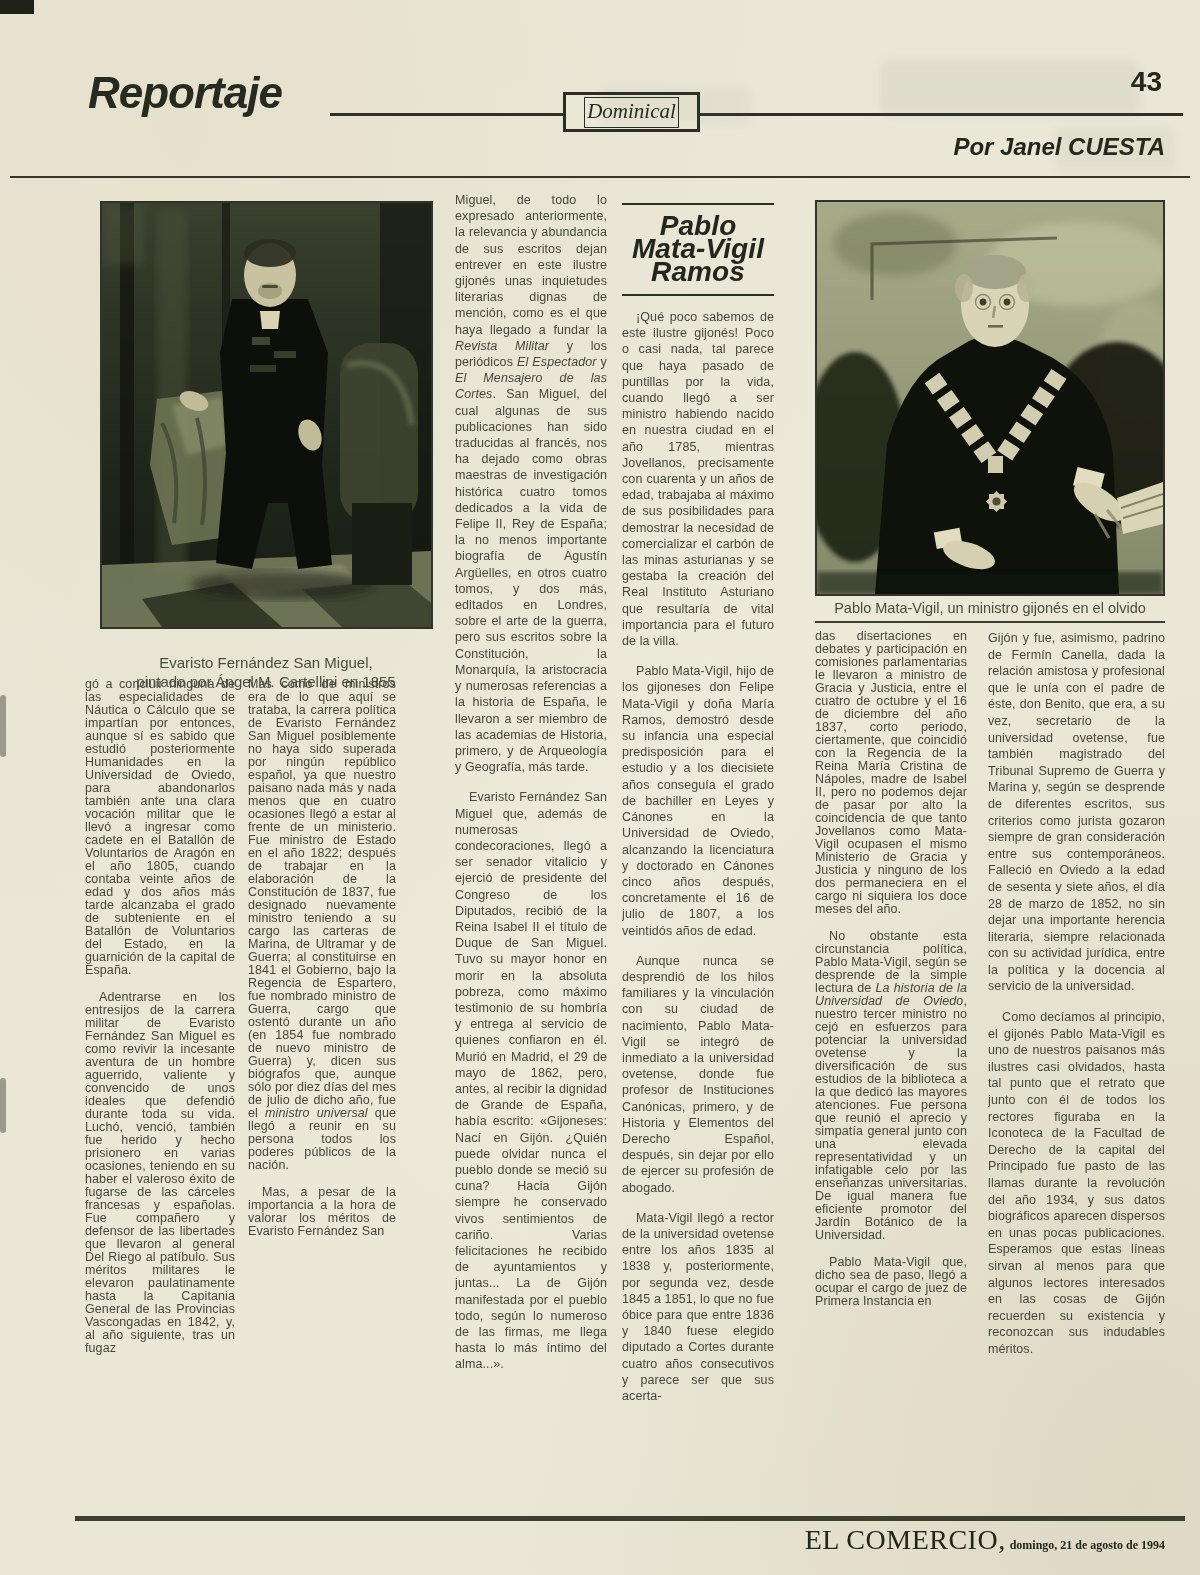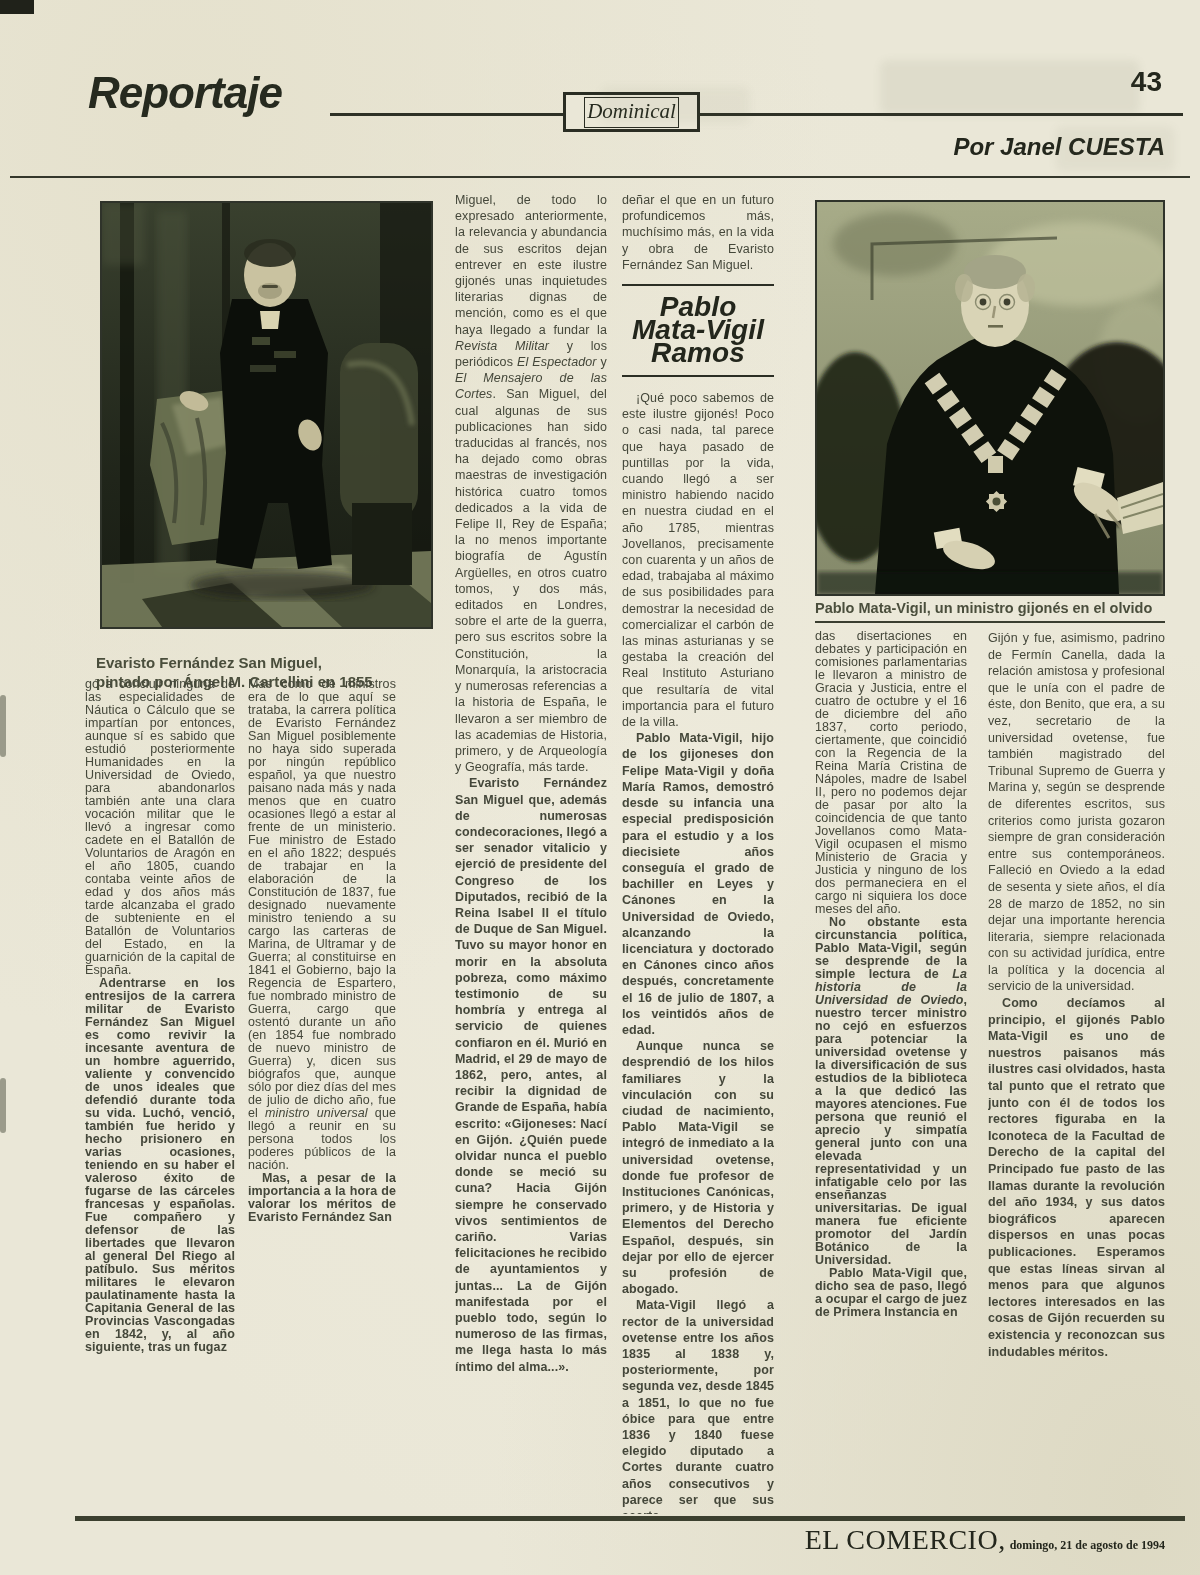--- a/index.html
+++ b/index.html
@@ -19,36 +19,36 @@
                  background:#eae7d7;box-sizing:border-box;display:flex;align-items:center;justify-content:center;}
   .dominical-inner{border:1px solid #2a2d23;padding:1px 2px 3px;font-family:"Liberation Serif",serif;
                  font-style:italic;font-size:21px;color:#262a1f;}
   .pagenum{position:absolute;right:38px;top:66px;font-size:28px;font-weight:bold;color:#23261c;}
   .byline{position:absolute;right:35px;top:133px;font-size:24px;font-weight:bold;font-style:italic;color:#23261c;}
   .rule-top{position:absolute;left:10px;top:176px;width:1180px;height:2px;background:#34372b;}
   
   .photo{position:absolute;border:2px solid #2f332a;box-sizing:border-box;overflow:hidden;background:#20251a;}
   #photo-left{left:100px;top:201px;width:333px;height:428px;}
   #photo-right{left:815px;top:200px;width:350px;height:396px;}
-  .caption{position:absolute;font-weight:bold;color:#4a4e3c;}
+  .caption{position:absolute;text-align:center;font-weight:normal;color:#4a4e3c;}
   #caption-left{left:96px;top:633px;width:340px;font-size:15px;line-height:19px;margin-top:20px;}
   #caption-right{left:815px;top:599px;width:350px;font-size:14.5px;line-height:18px;}
   .rule-caption{position:absolute;left:815px;top:621px;width:350px;height:2px;background:#3a3e30;}
   
   .col{position:absolute;overflow:hidden;text-align:justify;font-size:12.5px;line-height:13px;
        color:#44473a;letter-spacing:.1px;}
   #col1{left:85px; top:678px;width:150px;height:836px;}
   #col2{left:248px;top:678px;width:148px;height:836px;}
   #col3{left:455px;top:192px;width:152px;height:1322px;line-height:16.2px;}
   #col4{left:622px;top:192px;width:152px;height:1322px;line-height:16.2px;}
   #col5{left:815px;top:630px;width:152px;height:884px;}
   #col6{left:988px;top:630px;width:177px;height:884px;line-height:16.6px;}
   .colp p{margin:0;text-indent:14px;}
   .colp p:first-child{text-indent:0;}
-  .colp p + p{font-weight:bold;}
+  .colp p + p{margin-top:14px;}
   .colp.indent-first p:first-child{text-indent:14px;}
   .colp em{font-style:italic;}
   .subhead{border-top:2px solid #2b2e24;border-bottom:2px solid #2b2e24;margin:11px 0 13px;
            padding:9px 0 11px;text-align:center;font-weight:bold;font-style:italic;
            font-size:28px;line-height:23px;color:#23261c;}
   
   .rule-bottom{position:absolute;left:75px;top:1516px;width:1110px;height:5px;background:#3c402f;}
   .footer-line{position:absolute;right:35px;top:1524px;text-align:right;font-family:"Liberation Serif",serif;color:#23261c;}
   .footer-paper{font-size:28px;letter-spacing:.5px;}
   .footer-date{font-size:12px;font-weight:bold;}
@@ -180,23 +180,20 @@
     </div>
   <div class="col colp" id="col2">
       <p>Mas como de ministros era de lo que aquí se trataba, la carrera política de Evaristo Fernández San Miguel posiblemente no haya sido superada por ningún repúblico español, ya que nuestro paisano nada más y nada menos que en cuatro ocasiones llegó a estar al frente de un ministerio. Fue ministro de Estado en el año 1822; después de trabajar en la elaboración de la Constitución de 1837, fue designado nuevamente ministro teniendo a su cargo las carteras de Marina, de Ultramar y de Guerra; al constituirse en 1841 el Gobierno, bajo la Regencia de Espartero, fue nombrado ministro de Guerra, cargo que ostentó durante un año (en 1854 fue nombrado de nuevo ministro de Guerra) y, dicen sus biógrafos que, aunque sólo por diez días del mes de julio de dicho año, fue el <em>ministro universal</em> que llegó a reunir en su persona todos los poderes públicos de la nación.</p>
       <p>Mas, a pesar de la importancia a la hora de valorar los méritos de Evaristo Fernández San</p>
     </div>
   <div class="col colp" id="col3">
       <p>Miguel, de todo lo expresado anteriormente, la relevancia y abundancia de sus escritos dejan entrever en este ilustre gijonés unas inquietudes literarias dignas de mención, como es el que haya llegado a fundar la <em>Revista Militar</em> y los periódicos <em>El Espectador</em> y <em>El Mensajero de las Cortes</em>. San Miguel, del cual algunas de sus publicaciones han sido traducidas al francés, nos ha dejado como obras maestras de investigación histórica cuatro tomos dedicados a la vida de Felipe II, Rey de España; la no menos importante biografía de Agustín Argüelles, en otros cuatro tomos, y dos más, editados en Londres, sobre el arte de la guerra, pero sus escritos sobre la Constitución, la Monarquía, la aristocracia y numerosas referencias a la historia de España, le llevaron a ser miembro de las academias de Historia, primero, y de Arqueología y Geografía, más tarde.</p>
       <p>Evaristo Fernández San Miguel que, además de numerosas condecoraciones, llegó a ser senador vitalicio y ejerció de presidente del Congreso de los Diputados, recibió de la Reina Isabel II el título de Duque de San Miguel. Tuvo su mayor honor en morir en la absoluta pobreza, como máximo testimonio de su hombría y entrega al servicio de quienes confiaron en él. Murió en Madrid, el 29 de mayo de 1862, pero, antes, al recibir la dignidad de Grande de España, había escrito: «Gijoneses: Nací en Gijón. ¿Quién puede olvidar nunca el pueblo donde se meció su cuna? Hacia Gijón siempre he conservado vivos sentimientos de cariño. Varias felicitaciones he recibido de ayuntamientos y juntas... La de Gijón manifestada por el pueblo todo, según lo numeroso de las firmas, me llega hasta lo más íntimo del alma...».</p>
     </div>
   <div class="col" id="col4">
-    <div class="colp">
-        <p>deñar el que en un futuro profundicemos más, muchísimo más, en la vida y obra de Evaristo Fernández San Miguel.</p>
-      </div>
     <div class="subhead">
       <div>Pablo Mata-Vigil</div>
       <div>Ramos</div>
     </div>
     <div class="colp indent-first">
         <p>¡Qué poco sabemos de este ilustre gijonés! Poco o casi nada, tal parece que haya pasado de puntillas por la vida, cuando llegó a ser ministro habiendo nacido en nuestra ciudad en el año 1785, mientras Jovellanos, precisamente con cuarenta y un años de edad, trabajaba al máximo de sus posibilidades para demostrar la necesidad de comercializar el carbón de las minas asturianas y se gestaba la creación del Real Instituto Asturiano que resultaría de vital importancia para el futuro de la villa.</p>
         <p>Pablo Mata-Vigil, hijo de los gijoneses don Felipe Mata-Vigil y doña María Ramos, demostró desde su infancia una especial predisposición para el estudio y a los diecisiete años conseguía el grado de bachiller en Leyes y Cánones en la Universidad de Oviedo, alcanzando la licenciatura y doctorado en Cánones cinco años después, concretamente el 16 de julio de 1807, a los veintidós años de edad.</p>
         <p>Aunque nunca se desprendió de los hilos familiares y la vinculación con su ciudad de nacimiento, Pablo Mata-Vigil se integró de inmediato a la universidad ovetense, donde fue profesor de Instituciones Canónicas, primero, y de Historia y Elementos del Derecho Español, después, sin dejar por ello de ejercer su profesión de abogado.</p>
         <p>Mata-Vigil llegó a rector de la universidad ovetense entre los años 1835 al 1838 y, posteriormente, por segunda vez, desde 1845 a 1851, lo que no fue óbice para que entre 1836 y 1840 fuese elegido diputado a Cortes durante cuatro años consecutivos y parece ser que sus acerta-</p>
       </div>

